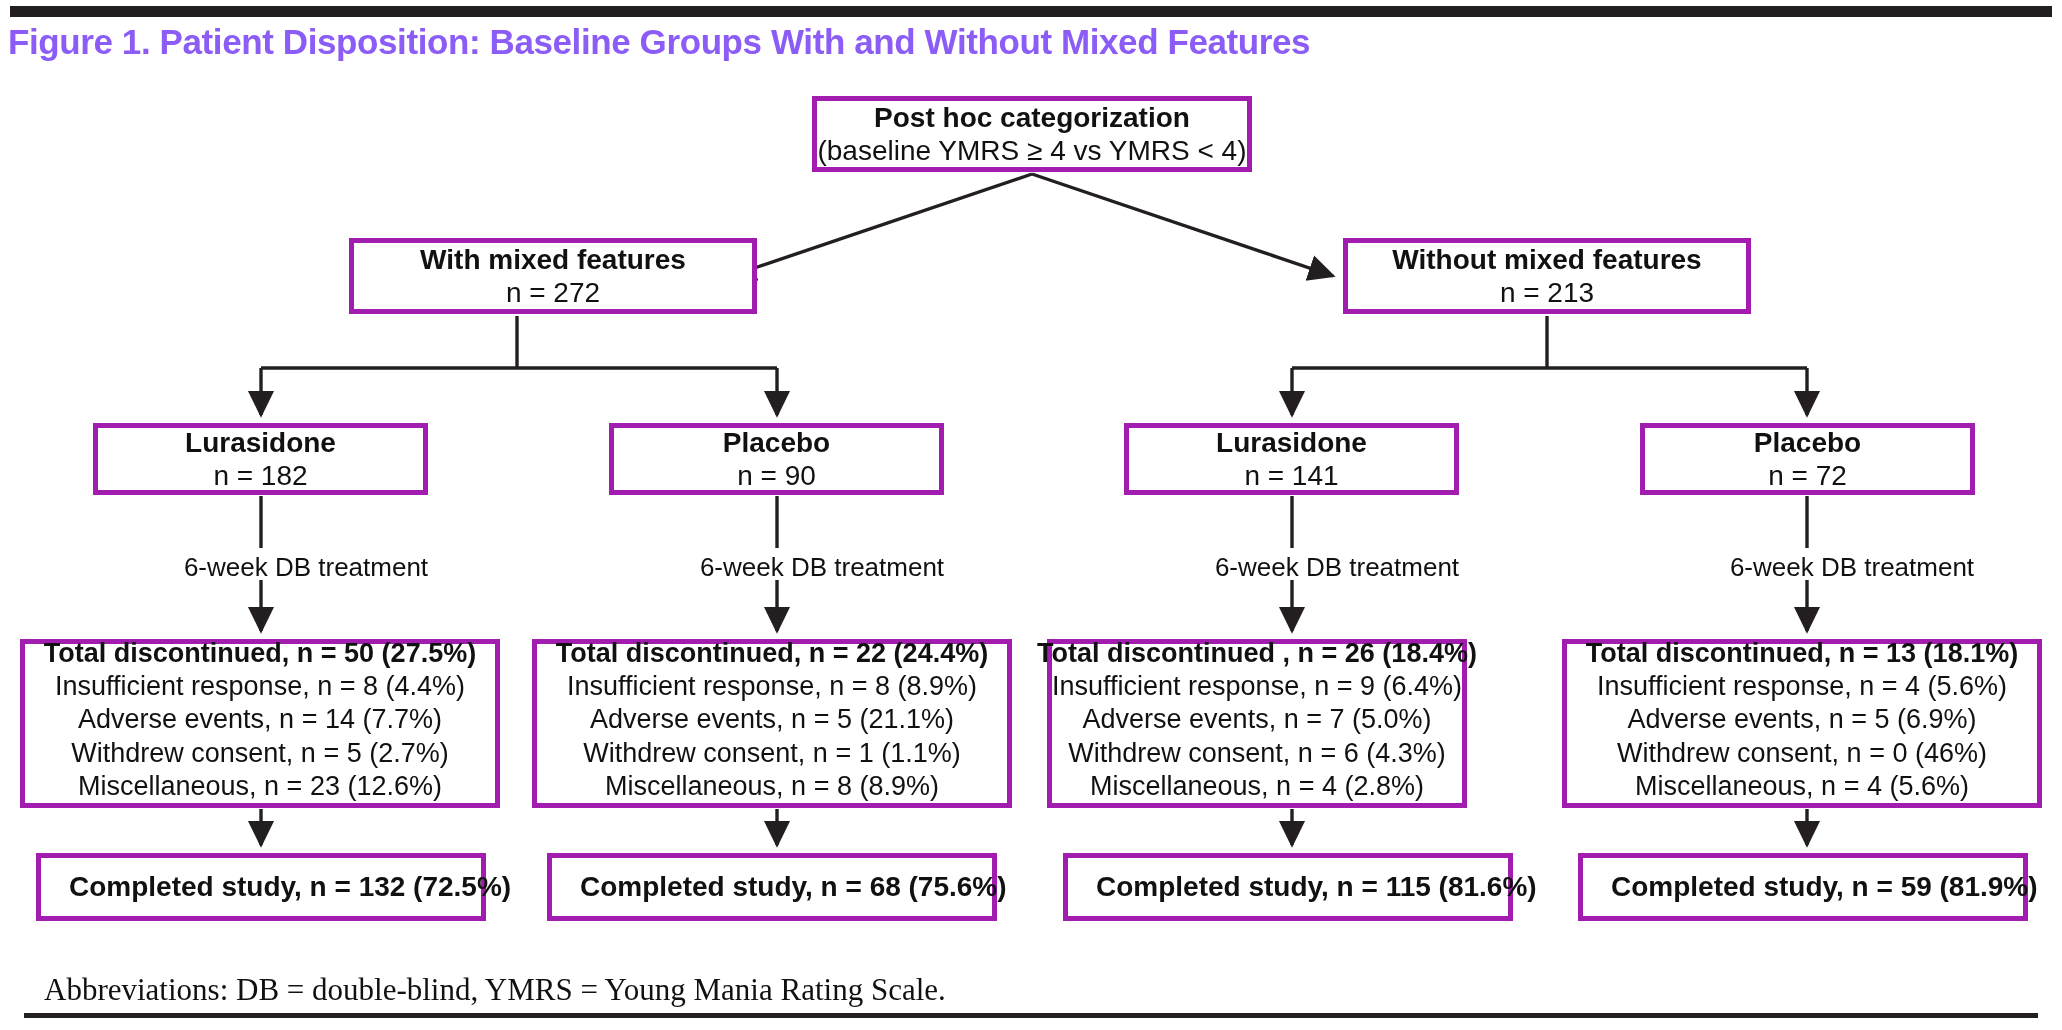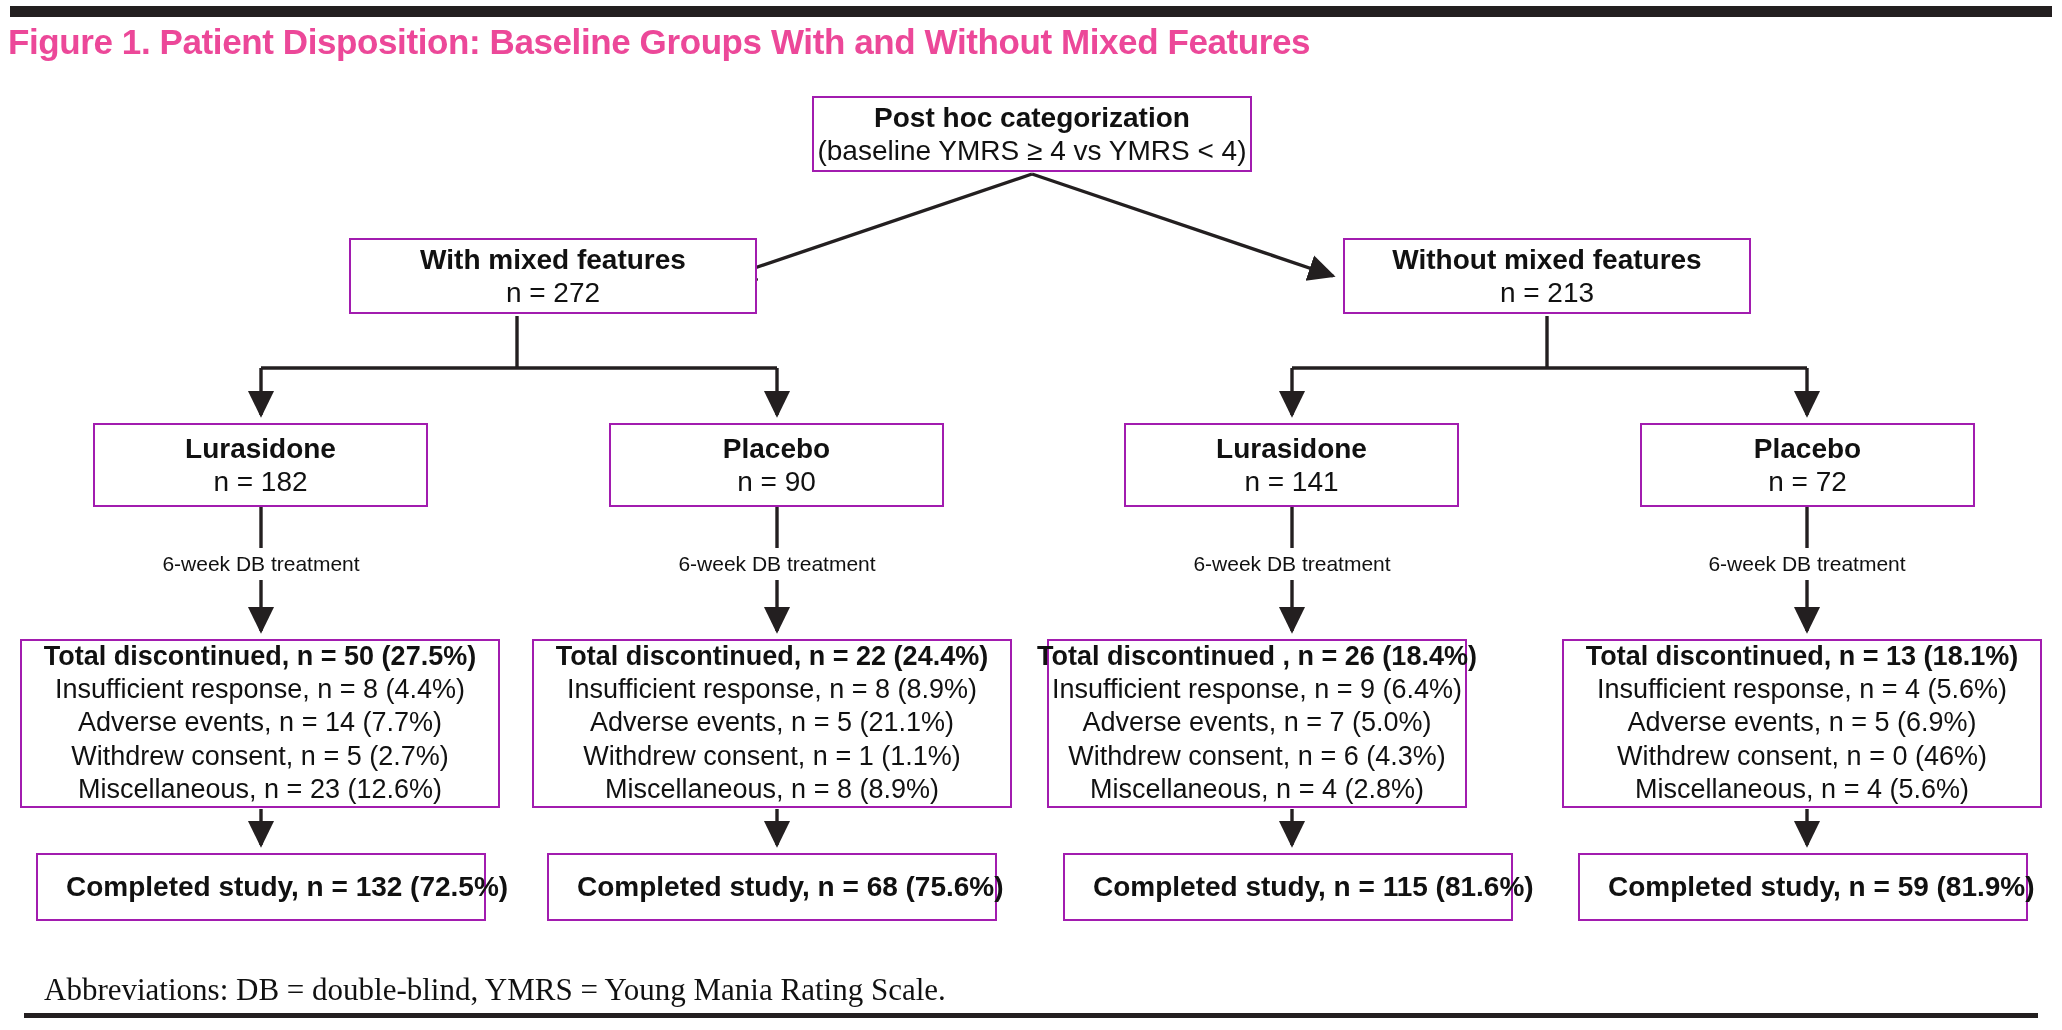--- a/index.html
+++ b/index.html
@@ -40,38 +40,38 @@
   }
 
   
   .fig-title {
     position: absolute;
     left: 8px;
     top: 22px;
     font-size: 35px;
     font-weight: 700;
     letter-spacing: -0.4px;
-    color: #ec4899;
+    color: #8b5cf6;
     white-space: nowrap;
   }
   .fig-note {
     position: absolute;
     left: 44px;
     top: 972px;
     font-family: "Liberation Serif", "DejaVu Serif", serif;
     font-size: 31px;
     color: #111111;
     white-space: nowrap;
   }
 
   
   .box {
     position: absolute;
     box-sizing: border-box;
-    border: 2px solid #a21caf;
+    border: 5px solid #a21caf;
     background: #ffffff;
     display: flex;
     flex-direction: column;
     align-items: center;
     justify-content: center;
     text-align: center;
     line-height: 1.18;
   }
   .box .ln {
     white-space: nowrap;
@@ -91,21 +91,21 @@
     width: 408px; height: 76px; top: 238px;
     font-size: 28px;
   }
   #box-group-0 { left: 313px; margin-left: 36px; }
   #box-group-1 { left: 1343px; }
   .box-group .ln1 { font-weight: 700; }
   .box-group .ln2 { font-weight: 400; }
 
   
   .box-arm {
-    width: 335px; height: 84px; top: 423px;
+    width: 335px; height: 72px; top: 423px;
     font-size: 28px;
   }
   #box-arm-0 { left: 93px; }
   #box-arm-1 { left: 609px; }
   #box-arm-2 { left: 1124px; }
   #box-arm-3 { left: 1640px; }
   .box-arm .ln1 { font-weight: 700; }
   .box-arm .ln2 { font-weight: 400; }
 
   
@@ -132,26 +132,27 @@
   .box-done .ln { padding-left: 28px; }
   #box-done-0 { left: 36px;   width: 450px; }
   #box-done-1 { left: 547px;  width: 450px; }
   #box-done-2 { left: 1063px; width: 450px; }
   #box-done-3 { left: 1578px; width: 450px; }
 
   
   .db-label {
     position: absolute;
     top: 552px;
-    font-size: 21px;
+    font-size: 26px;
     font-weight: 400;
     white-space: nowrap;
     text-align: center;
     transform: translateX(-50%);
     color: #111111;
+    margin-left: 45px;
   }
 
   
   #connectors {
     position: absolute;
     left: 0; top: 0;
     width: 2062px;
     height: 1030px;
     pointer-events: none;
   }

